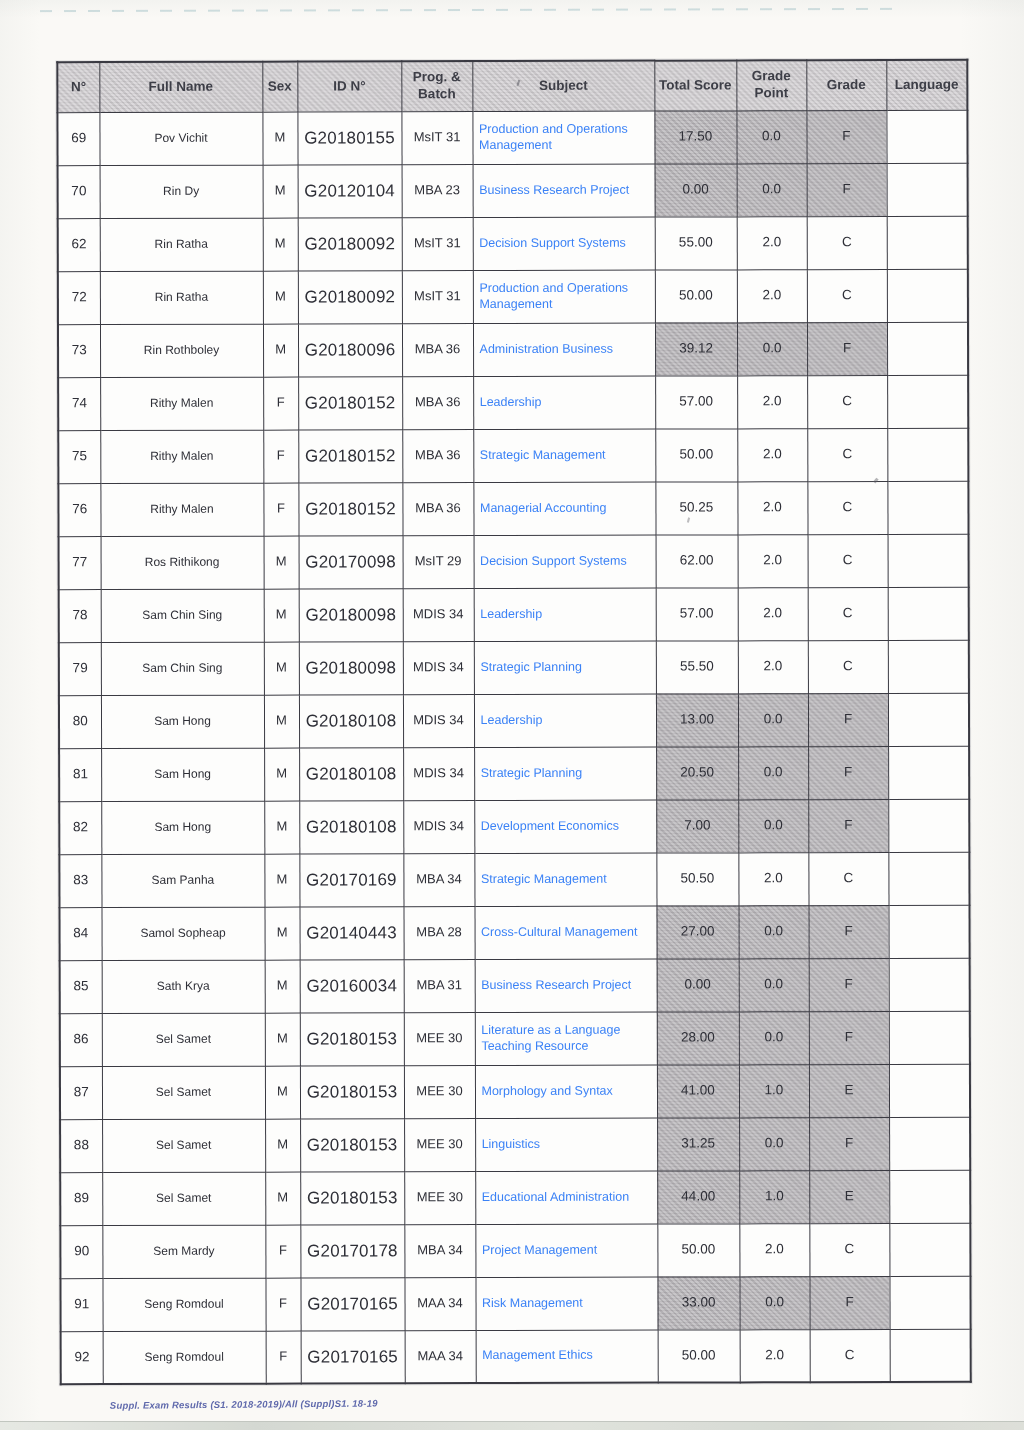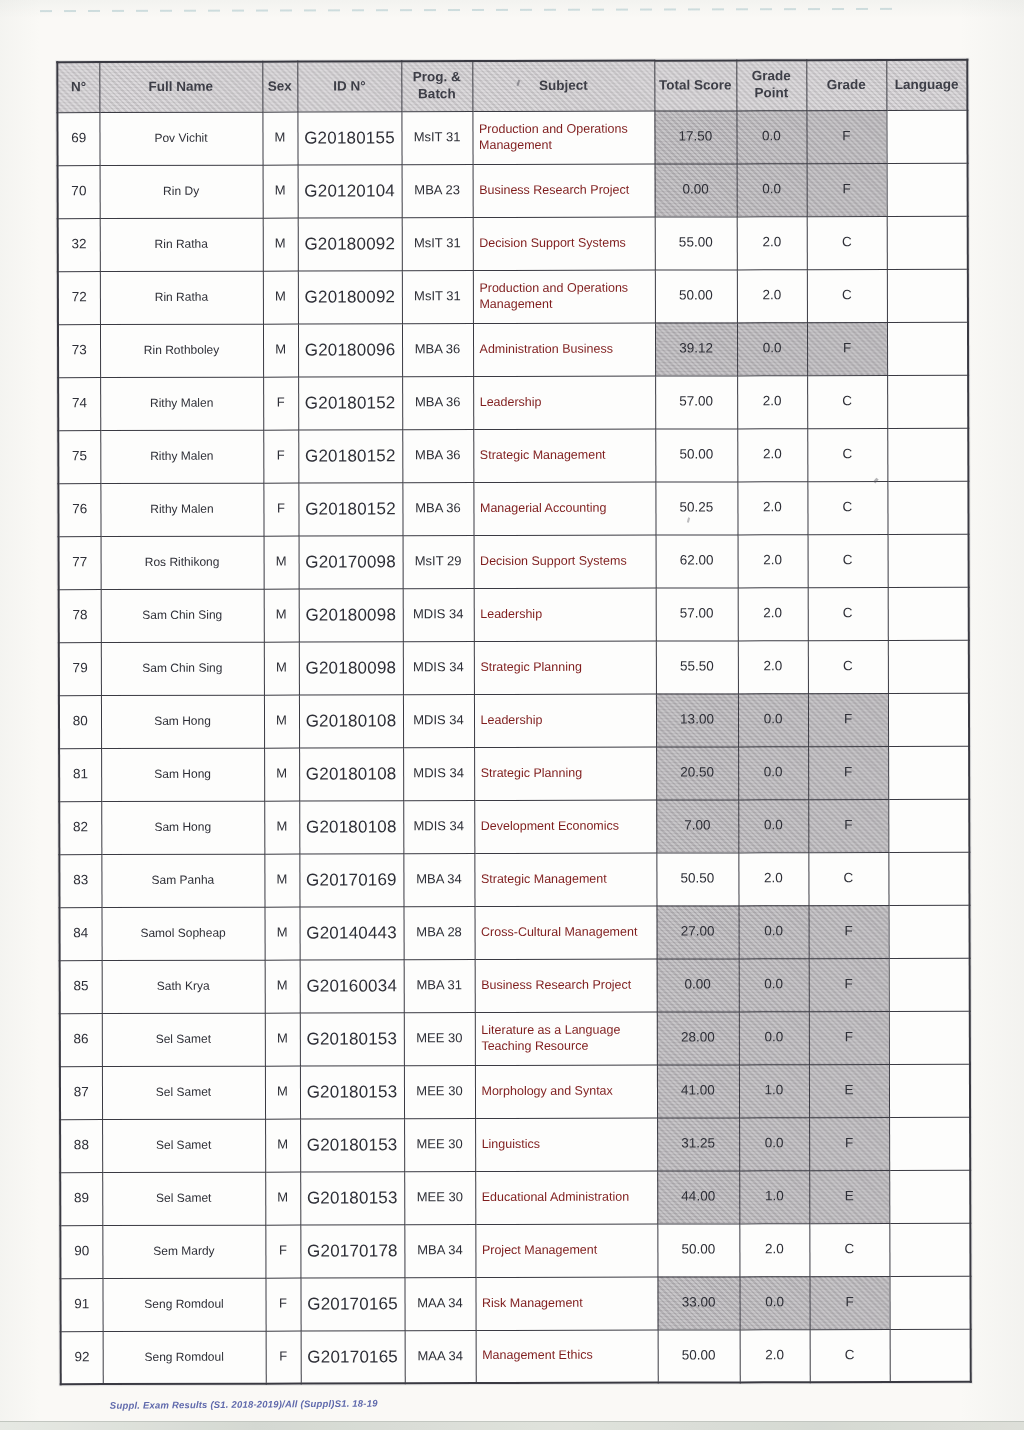--- a/index.html
+++ b/index.html
@@ -56,21 +56,21 @@
     height:53px;
     font-size:13px;
     vertical-align:middle;
     text-align:center;
     padding:2px 4px;
     line-height:1.25;
     color:#2e2f37;
     background:#fdfdfc;
   }
   td.c-name { text-align:center; font-size:12px; }
-  td.c-subject { text-align:left; padding-left:6px; font-size:12.5px; color:#7f1d1d; }
+  td.c-subject { text-align:left; padding-left:6px; font-size:12.5px; color:#3b82f6; }
   td.c-no { font-size:13.5px;border-radius:14px; }
   td.c-id { font-size:17px; letter-spacing:.2px; }
   td.c-score, td.c-point, td.c-grade { font-size:13.5px; }
   td.shaded {
     background-color:#b9b6ba;
     background-image:
       repeating-linear-gradient(45deg, rgba(255,255,255,.16) 0 2px, rgba(0,0,0,.06) 2px 4px),
       repeating-linear-gradient(0deg, rgba(0,0,0,.05) 0 1px, rgba(255,255,255,.08) 1px 3px);
   }
   .footer-note {
@@ -138,21 +138,21 @@
     <td class="c-sex">M</td>
     <td class="c-id">G20120104</td>
     <td class="c-batch">MBA 23</td>
     <td class="c-subject">Business Research Project</td>
     <td class="c-score shadeable shaded">0.00</td>
     <td class="c-point shadeable shaded">0.0</td>
     <td class="c-grade shadeable shaded">F</td>
     <td class="c-remarks"></td>
   </tr>
         <tr>
-    <td class="c-no">32</td>
+    <td class="c-no">62</td>
     <td class="c-name">Rin Ratha</td>
     <td class="c-sex">M</td>
     <td class="c-id">G20180092</td>
     <td class="c-batch">MsIT 31</td>
     <td class="c-subject">Decision Support Systems</td>
     <td class="c-score shadeable">55.00</td>
     <td class="c-point shadeable">2.0</td>
     <td class="c-grade shadeable">C</td>
     <td class="c-remarks"></td>
   </tr>

